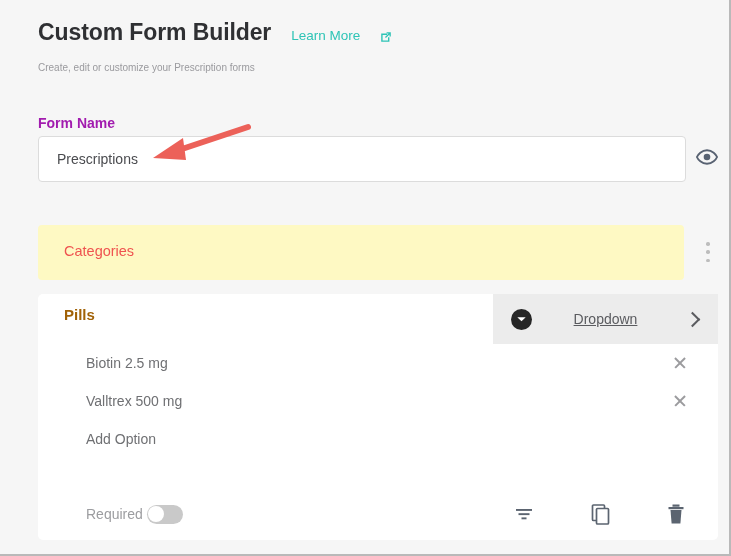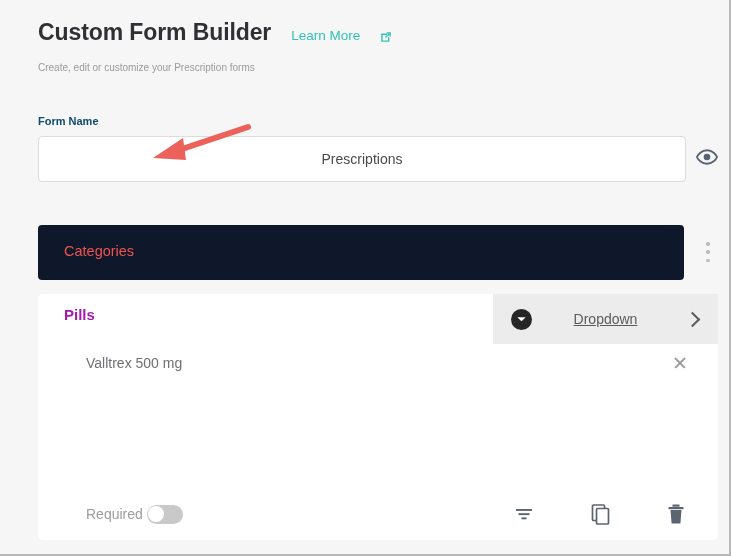--- a/index.html
+++ b/index.html
@@ -66,61 +66,60 @@
     font-size: 10px;
     color: #9a9a9e;
     line-height: 20px;
   }
 
   
   .field-label {
     position: absolute;
     left: 22px;
     top: 115px;
-    font-size: 11px;
+    font-size: 14px;
     font-weight: bold;
-    color: #0c4a6e;
+    color: #a21caf;
   }
   .name-input {
     position: absolute;
     left: 22px;
     top: 136px;
     width: 648px;
     height: 46px;
     box-sizing: border-box;
     background: #ffffff;
     border: 1px solid #dcdcdc;
     border-radius: 4px;
     font-family: "Liberation Sans", sans-serif;
     font-size: 14px;
     color: #4a4b4f;
     padding: 0 18px;
     outline: none;
-    text-align: center;
   }
   .eye-btn {
     position: absolute;
     left: 679px;
     top: 148px;
     width: 24px;
     height: 22px;
     cursor: pointer;
     display: flex;
     align-items: center;
     justify-content: center;
   }
 
   
   .categories-panel {
     position: absolute;
     left: 22px;
     top: 225px;
     width: 646px;
     height: 55px;
-    background: #0f172a;
+    background: #fef9c3;
     border-radius: 4px;
   }
   .categories-label {
     position: absolute;
     left: 26px;
     top: 18px;
     font-size: 14.5px;
     color: #ef5350;
   }
   .kebab {
@@ -159,21 +158,21 @@
   .card-head {
     position: relative;
     height: 50px;
   }
   .field-title {
     position: absolute;
     left: 26px;
     top: 12px;
     font-size: 15px;
     font-weight: bold;
-    color: #a21caf;
+    color: #a16207;
   }
   .type-panel {
     position: absolute;
     right: 0;
     top: 0;
     width: 225px;
     height: 50px;
     background: #ececec;
     display: flex;
     align-items: center;
@@ -365,24 +364,33 @@
             <path d="M1.3 2.2 L5.5 6.2 L9.7 2.2 Z" fill="#ffffff"></path>
           </svg>
         </div>
         <div class="type-label">Dropdown</div>
         <div class="type-arrow"></div>
       </div>
     </div>
 
     <div>
       <div class="option-row">
+        <div class="option-text">Biotin 2.5 mg</div>
+        <div class="option-remove">
+            <span class="x-glyph"></span>
+          </div>
+      </div>
+      <div class="option-row">
         <div class="option-text">Valltrex 500 mg</div>
         <div class="option-remove">
             <span class="x-glyph"></span>
           </div>
+      </div>
+      <div class="option-row">
+        <div class="add-option">Add Option</div>
       </div>
     </div>
 
     <div class="card-footer">
       <div class="required-wrap">
         <span class="required-label">Required</span>
         <span class="toggle">
           <span class="knob"></span>
         </span>
       </div>

